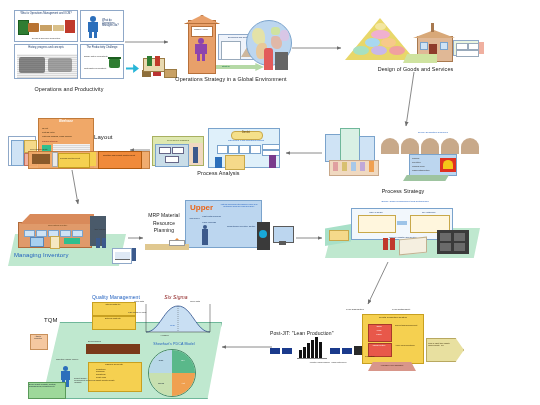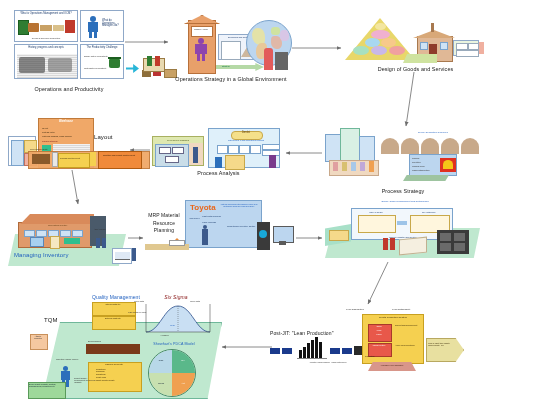--- a/index.html
+++ b/index.html
@@ -330,21 +330,21 @@
       <div style="position:absolute;left:2px;top:3px;width:15px;height:8px;background:#dfe9f5;"></div>
       <div style="position:absolute;left:2px;top:10px;width:15px;height:.6px;background:#666;"></div>
     </div>
     <div style="position:absolute;left:124px;top:40px;width:4px;height:13px;background:#3c5a8c;"></div>
   </div>
 
   <div class="node" id="n8">
     <div class="cap" style="left:0;top:12px;width:38px;font-size:5px;line-height:1.5;white-space:normal;">MRP Material Resource Planning</div>
 
     <div style="position:absolute;left:40px;top:0;width:75px;height:46px;background:#bcd6ef;border:.6px solid #7aa3cc;">
-      <div style="position:absolute;left:4px;top:2px;font-size:8px;color:#e8671c;font-weight:bold;">Toyota</div>
+      <div style="position:absolute;left:4px;top:2px;font-size:8px;color:#e8671c;font-weight:bold;">Upper</div>
       <div class="tiny" style="left:32px;top:2px;width:42px;text-align:center;font-size:1.9px;color:#1f5fbf;">Material Requirements Planning (MRP) and Enterprise Resource Planning (ERP)</div>
       <div class="tiny" style="left:16px;top:14px;font-size:2px;color:#1a3a6a;">What Parts required?</div>
       <div class="tiny" style="left:16px;top:20px;font-size:2px;color:#1a3a6a;">When required?</div>
       <div class="tiny" style="left:3px;top:16px;font-size:2px;color:#1a3a6a;">How many?</div>
       <div class="tiny" style="left:38px;top:24px;width:34px;text-align:center;font-size:2px;color:#1a3a6a;">Computerized Inventory Control</div>
       <div style="position:absolute;left:16px;top:28px;width:6px;height:16px;background:#3c5a8c;"></div>
       <div style="position:absolute;left:17px;top:24px;width:4px;height:4px;border-radius:50%;background:#3c5a8c;"></div>
     </div>
 
     <div style="position:absolute;left:112px;top:22px;width:13px;height:28px;background:#3a3a3a;">

